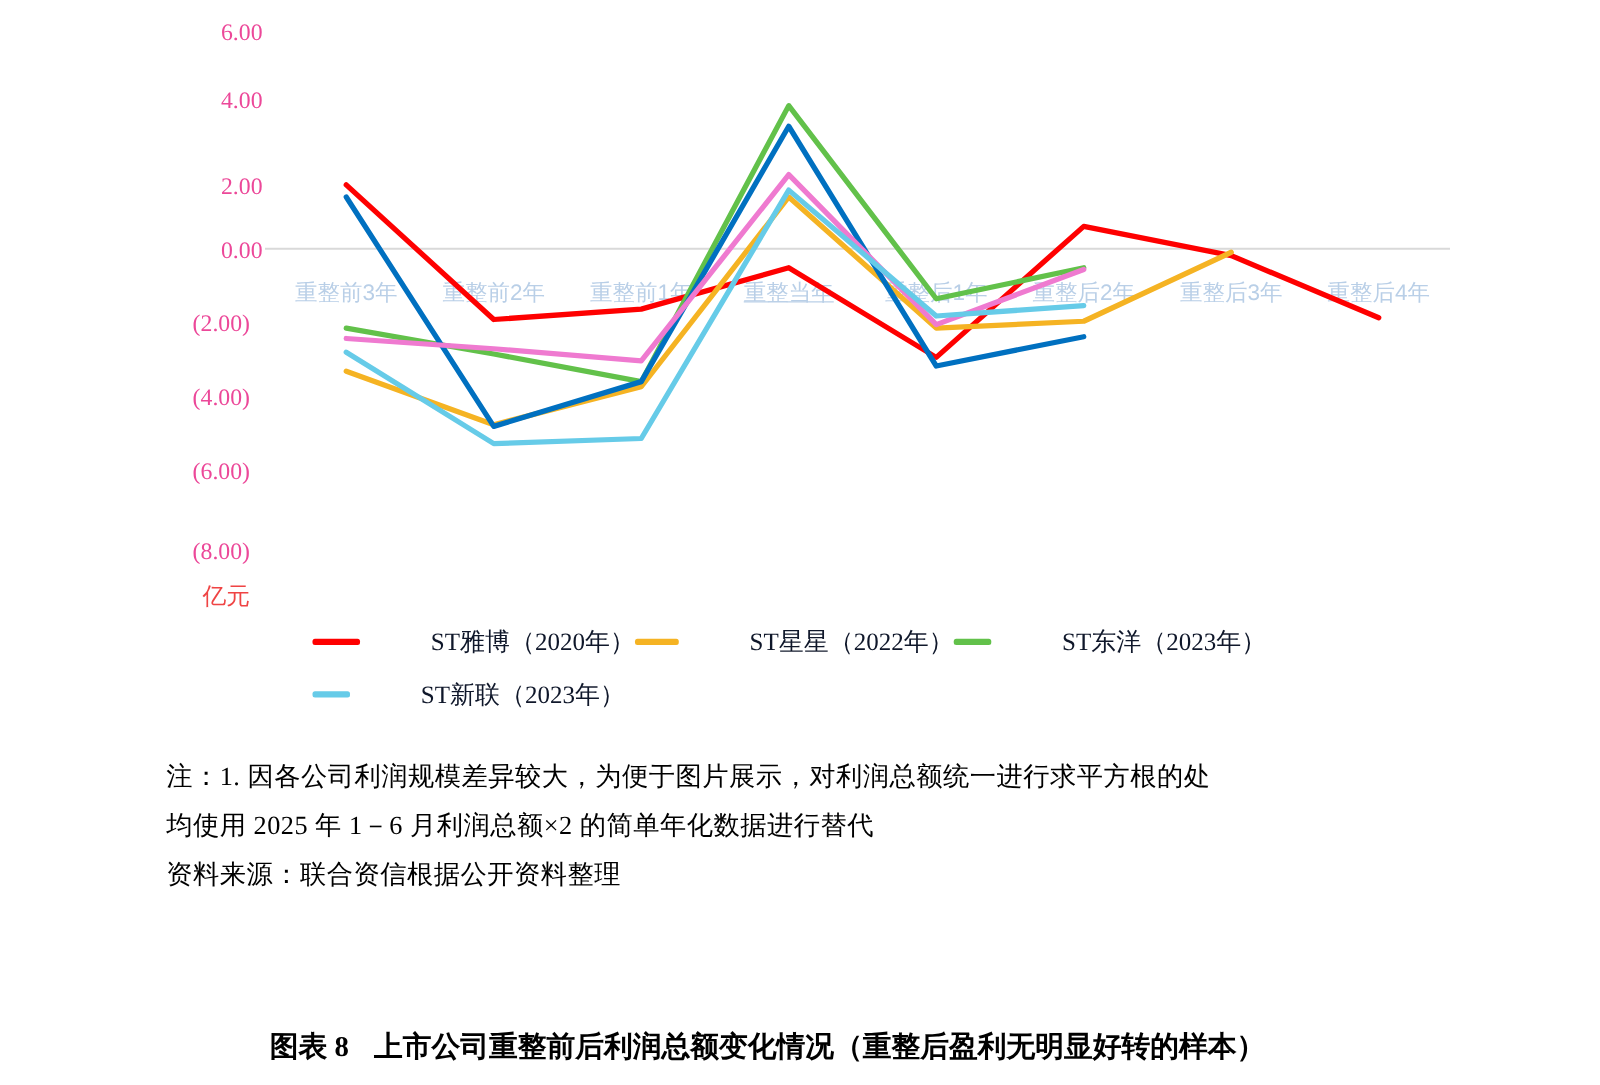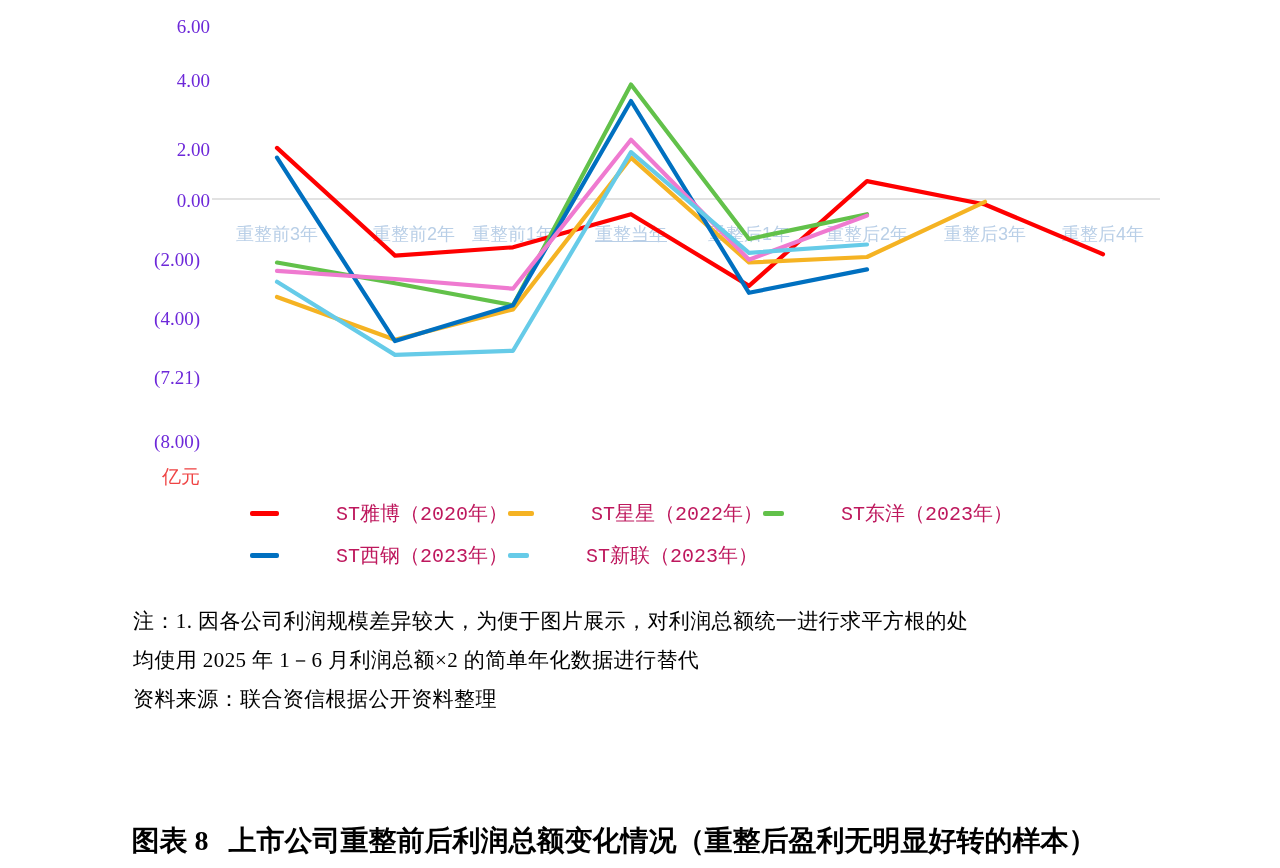--- a/index.html
+++ b/index.html
@@ -31,21 +31,21 @@
   }
   .chart-svg {
     position: absolute;
     left: 0;
     top: 0;
   }
   .ytick {
     position: absolute;
     font-family: "Liberation Serif", serif;
     font-size: 19px;
-    color: #6d28d9;
+    color: #ec4899;
     text-align: right;
     width: 90px;
   }
   .yunit {
     position: absolute;
     font-family: "Liberation Sans", sans-serif;
     font-size: 19px;
     color: #ef4444;
     width: 90px;
     text-align: right;
@@ -78,23 +78,23 @@
     white-space: nowrap;
   }
   .legend-item .swatch {
     display: inline-block;
     width: 58px;
     height: 5px;
     border-radius: 2px;
     margin-right: 9px;
   }
   .legend-item .lbl {
-    font-family: Liberation Mono, monospace;
+    font-family: Liberation Serif, serif;
     font-size: 20px;
-    color: #be185d;
+    color: #0f172a;
     margin-left: 48px;
   }
   .legend-item.i0 { width: 258px; }
   .legend-item.i1 { width: 255px; }
   .legend-item.i2 { width: 250px; }
 
   
   .notes {
     position: absolute;
     left: 118px;
@@ -112,44 +112,44 @@
 
   
   .caption {
     position: absolute;
     left: 0;
     top: 822px;
     width: 1228px;
     text-align: center;
     font-family: "Liberation Serif", serif;
     font-weight: bold;
-    font-size: 28px;
+    font-size: 23px;
     color: #000;
   }
   .caption .num { margin-right: 20px; }
 </style>
 </head>
 <body>
 
 <div id="page">
 
   <div class="chart-wrap">
 
     <div class="ytick" style="left:120px; top:16px;">6.00</div>
     <div class="ytick" style="left:120px; top:70px;">4.00</div>
     <div class="ytick" style="left:120px; top:139px;">2.00</div>
     <div class="ytick" style="left:120px; top:190px;">0.00</div>
     <div class="ytick" style="left:110px; top:249px;">(2.00)</div>
     <div class="ytick" style="left:110px; top:308px;">(4.00)</div>
-    <div class="ytick" style="left:110px; top:367px;">(7.21)</div>
+    <div class="ytick" style="left:110px; top:367px;">(6.00)</div>
     <div class="ytick" style="left:110px; top:431px;">(8.00)</div>
     <div class="yunit" style="left:110px; top:464px;">亿元</div>
 
     <div class="xtick" style="left:277px; top:222px;">重整前3年</div>
-    <div class="xtick" style="left:395px; top:222px;margin-left:19px;">重整前2年</div>
+    <div class="xtick" style="left:395px; top:222px;">重整前2年</div>
     <div class="xtick" style="left:513px; top:222px;">重整前1年</div>
     <div class="xtick" style="left:631px; top:222px;text-decoration:underline;">重整当年</div>
     <div class="xtick" style="left:749px; top:222px;">重整后1年</div>
     <div class="xtick" style="left:867px; top:222px;">重整后2年</div>
     <div class="xtick" style="left:985px; top:222px;">重整后3年</div>
     <div class="xtick" style="left:1103px; top:222px;">重整后4年</div>
 
     <svg class="chart-svg" width="1280" height="500">
 
       <line id="zero-line" x1="212" y1="199" x2="1160" y2="199" stroke="#d9d9d9" stroke-width="1.5"></line>
@@ -173,24 +173,20 @@
       <div class="legend-item i1">
         <span class="swatch" style="background:#f5b323"></span>
         <span class="lbl">ST星星（2022年）</span>
       </div>
       <div class="legend-item i2">
         <span class="swatch" style="background:#62c14a"></span>
         <span class="lbl">ST东洋（2023年）</span>
       </div>
     </div>
     <div class="legend-row">
-      <div class="legend-item i0">
-        <span class="swatch" style="background:#0070c0"></span>
-        <span class="lbl">ST西钢（2023年）</span>
-      </div>
       <div class="legend-item i2">
         <span class="swatch" style="background:#66cbe8"></span>
         <span class="lbl">ST新联（2023年）</span>
       </div>
     </div>
   </div>
 
   <div class="notes">
     <div class="note-line">注：1. 因各公司利润规模差异较大，为便于图片展示，对利润总额统一进行求平方根的处</div>
     <div class="note-line">均使用 2025 年 1－6 月利润总额×2 的简单年化数据进行替代</div>

